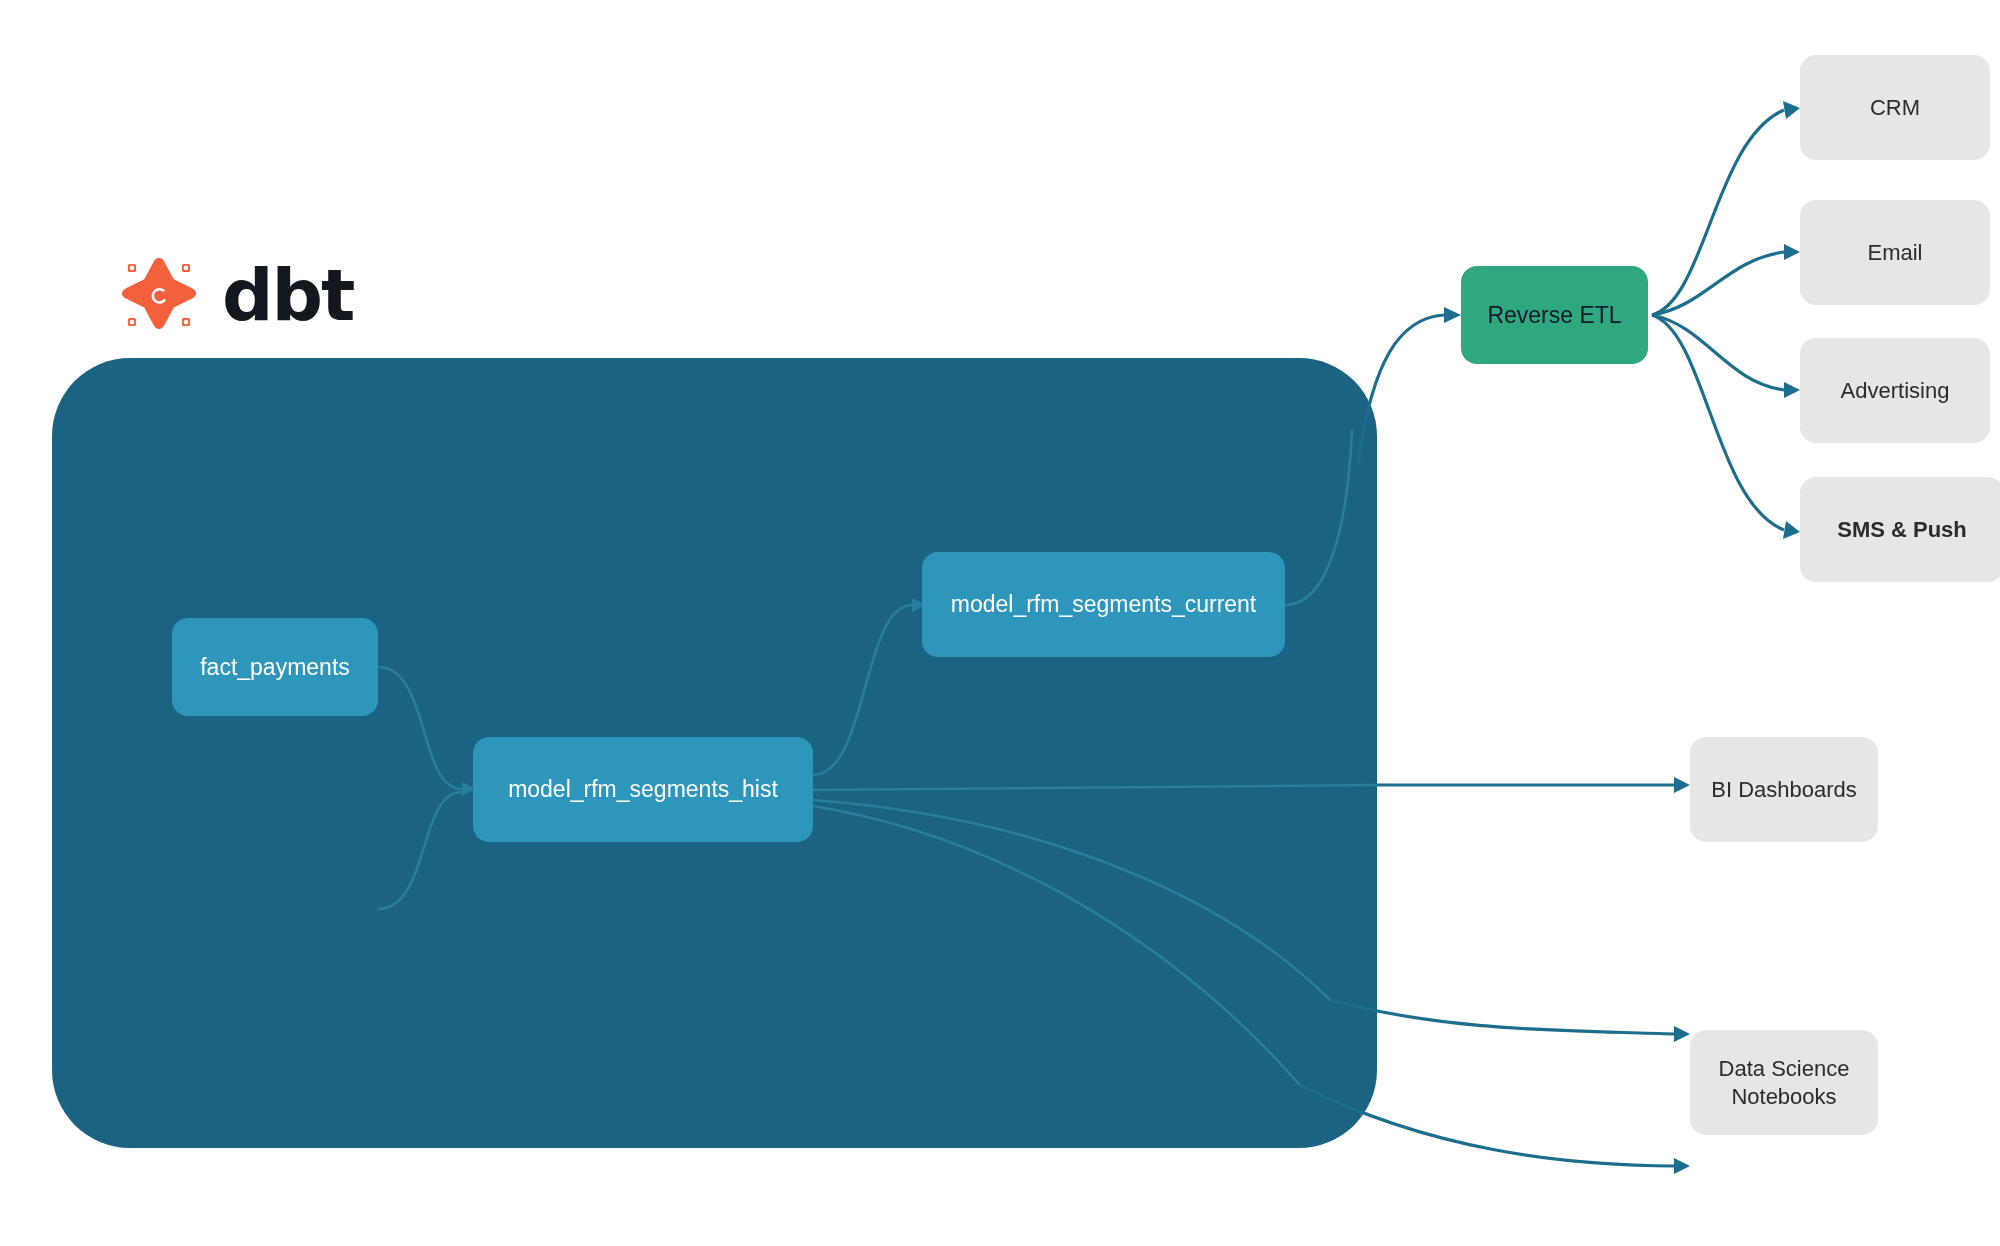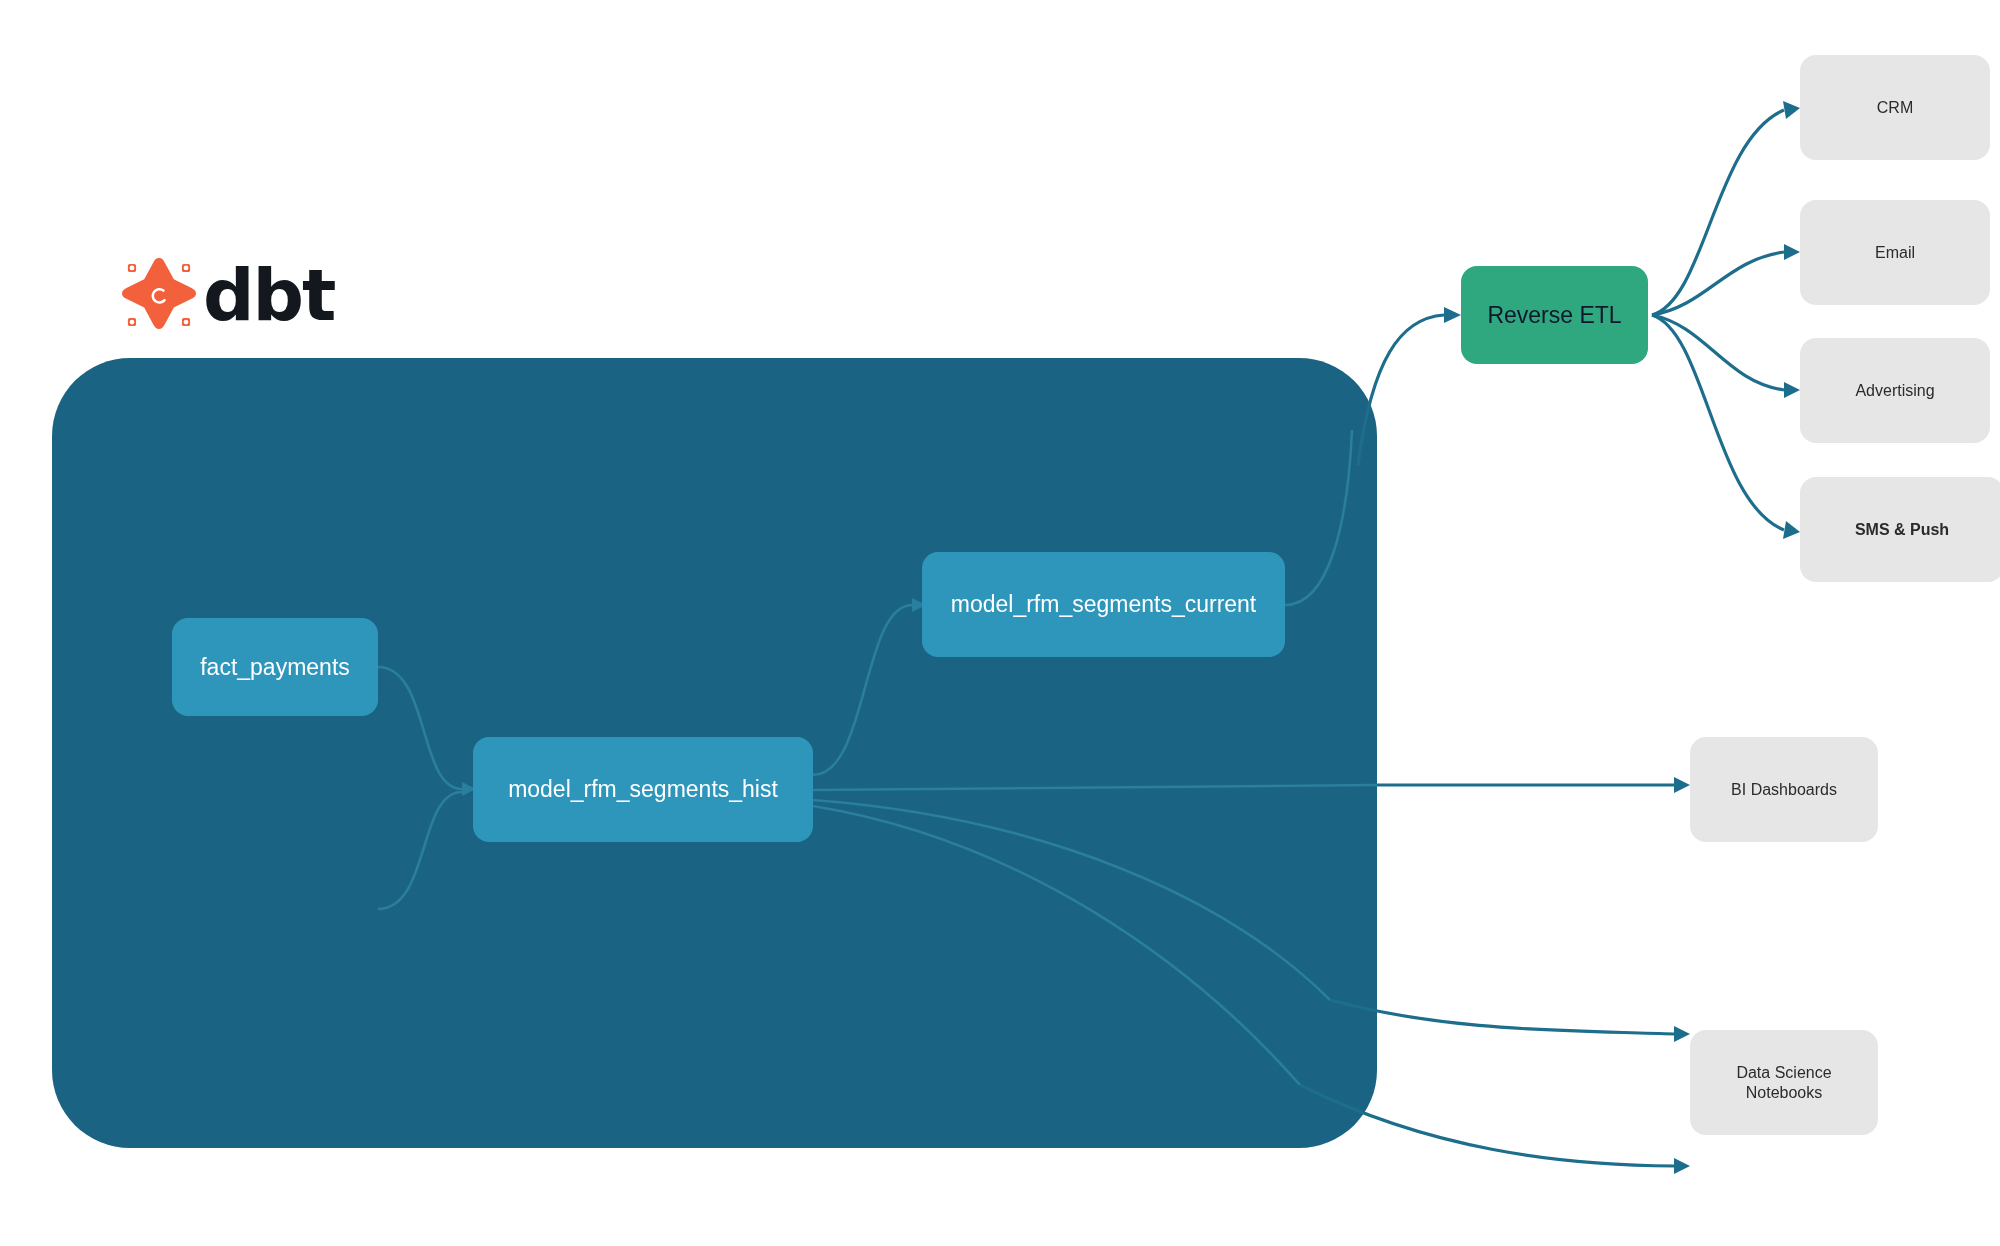--- a/index.html
+++ b/index.html
@@ -20,21 +20,21 @@
     overflow: hidden;
   }
 
   
   #dbt-brand {
     position: absolute;
     left: 122px;
     top: 258px;
     display: flex;
     align-items: center;
-    gap: 7px;
+    gap: 26px;
   }
   #dbt-brand .mark {
     width: 74px;
     height: 74px;
     display: block;
   }
   #dbt-brand .wordmark {
     font-family: "DejaVu Sans", sans-serif;
     font-weight: 700;
     font-size: 72px;
@@ -100,21 +100,21 @@
   .node-green {
     background: #2fa880;
     color: #0f172a;
     border-radius: 16px;
     font-size: 23px;
   }
   .node-dest {
     background: #e6e6e6;
     color: #2b2b2b;
     border-radius: 16px;
-    font-size: 16px;
+    font-size: 22px;
     line-height: 1.25;
   }
 
   
   #node-fact-payments      { left: 172px; top: 618px;  width: 206px; height: 98px; }
   #node-dim-calendar       { left: 172px; top: 860px;  width: 206px; height: 98px; }
   #node-rfm-hist           { left: 473px; top: 737px;  width: 340px; height: 105px; }
   #node-rfm-current        { left: 922px; top: 552px;  width: 363px; height: 105px; }
 
   

